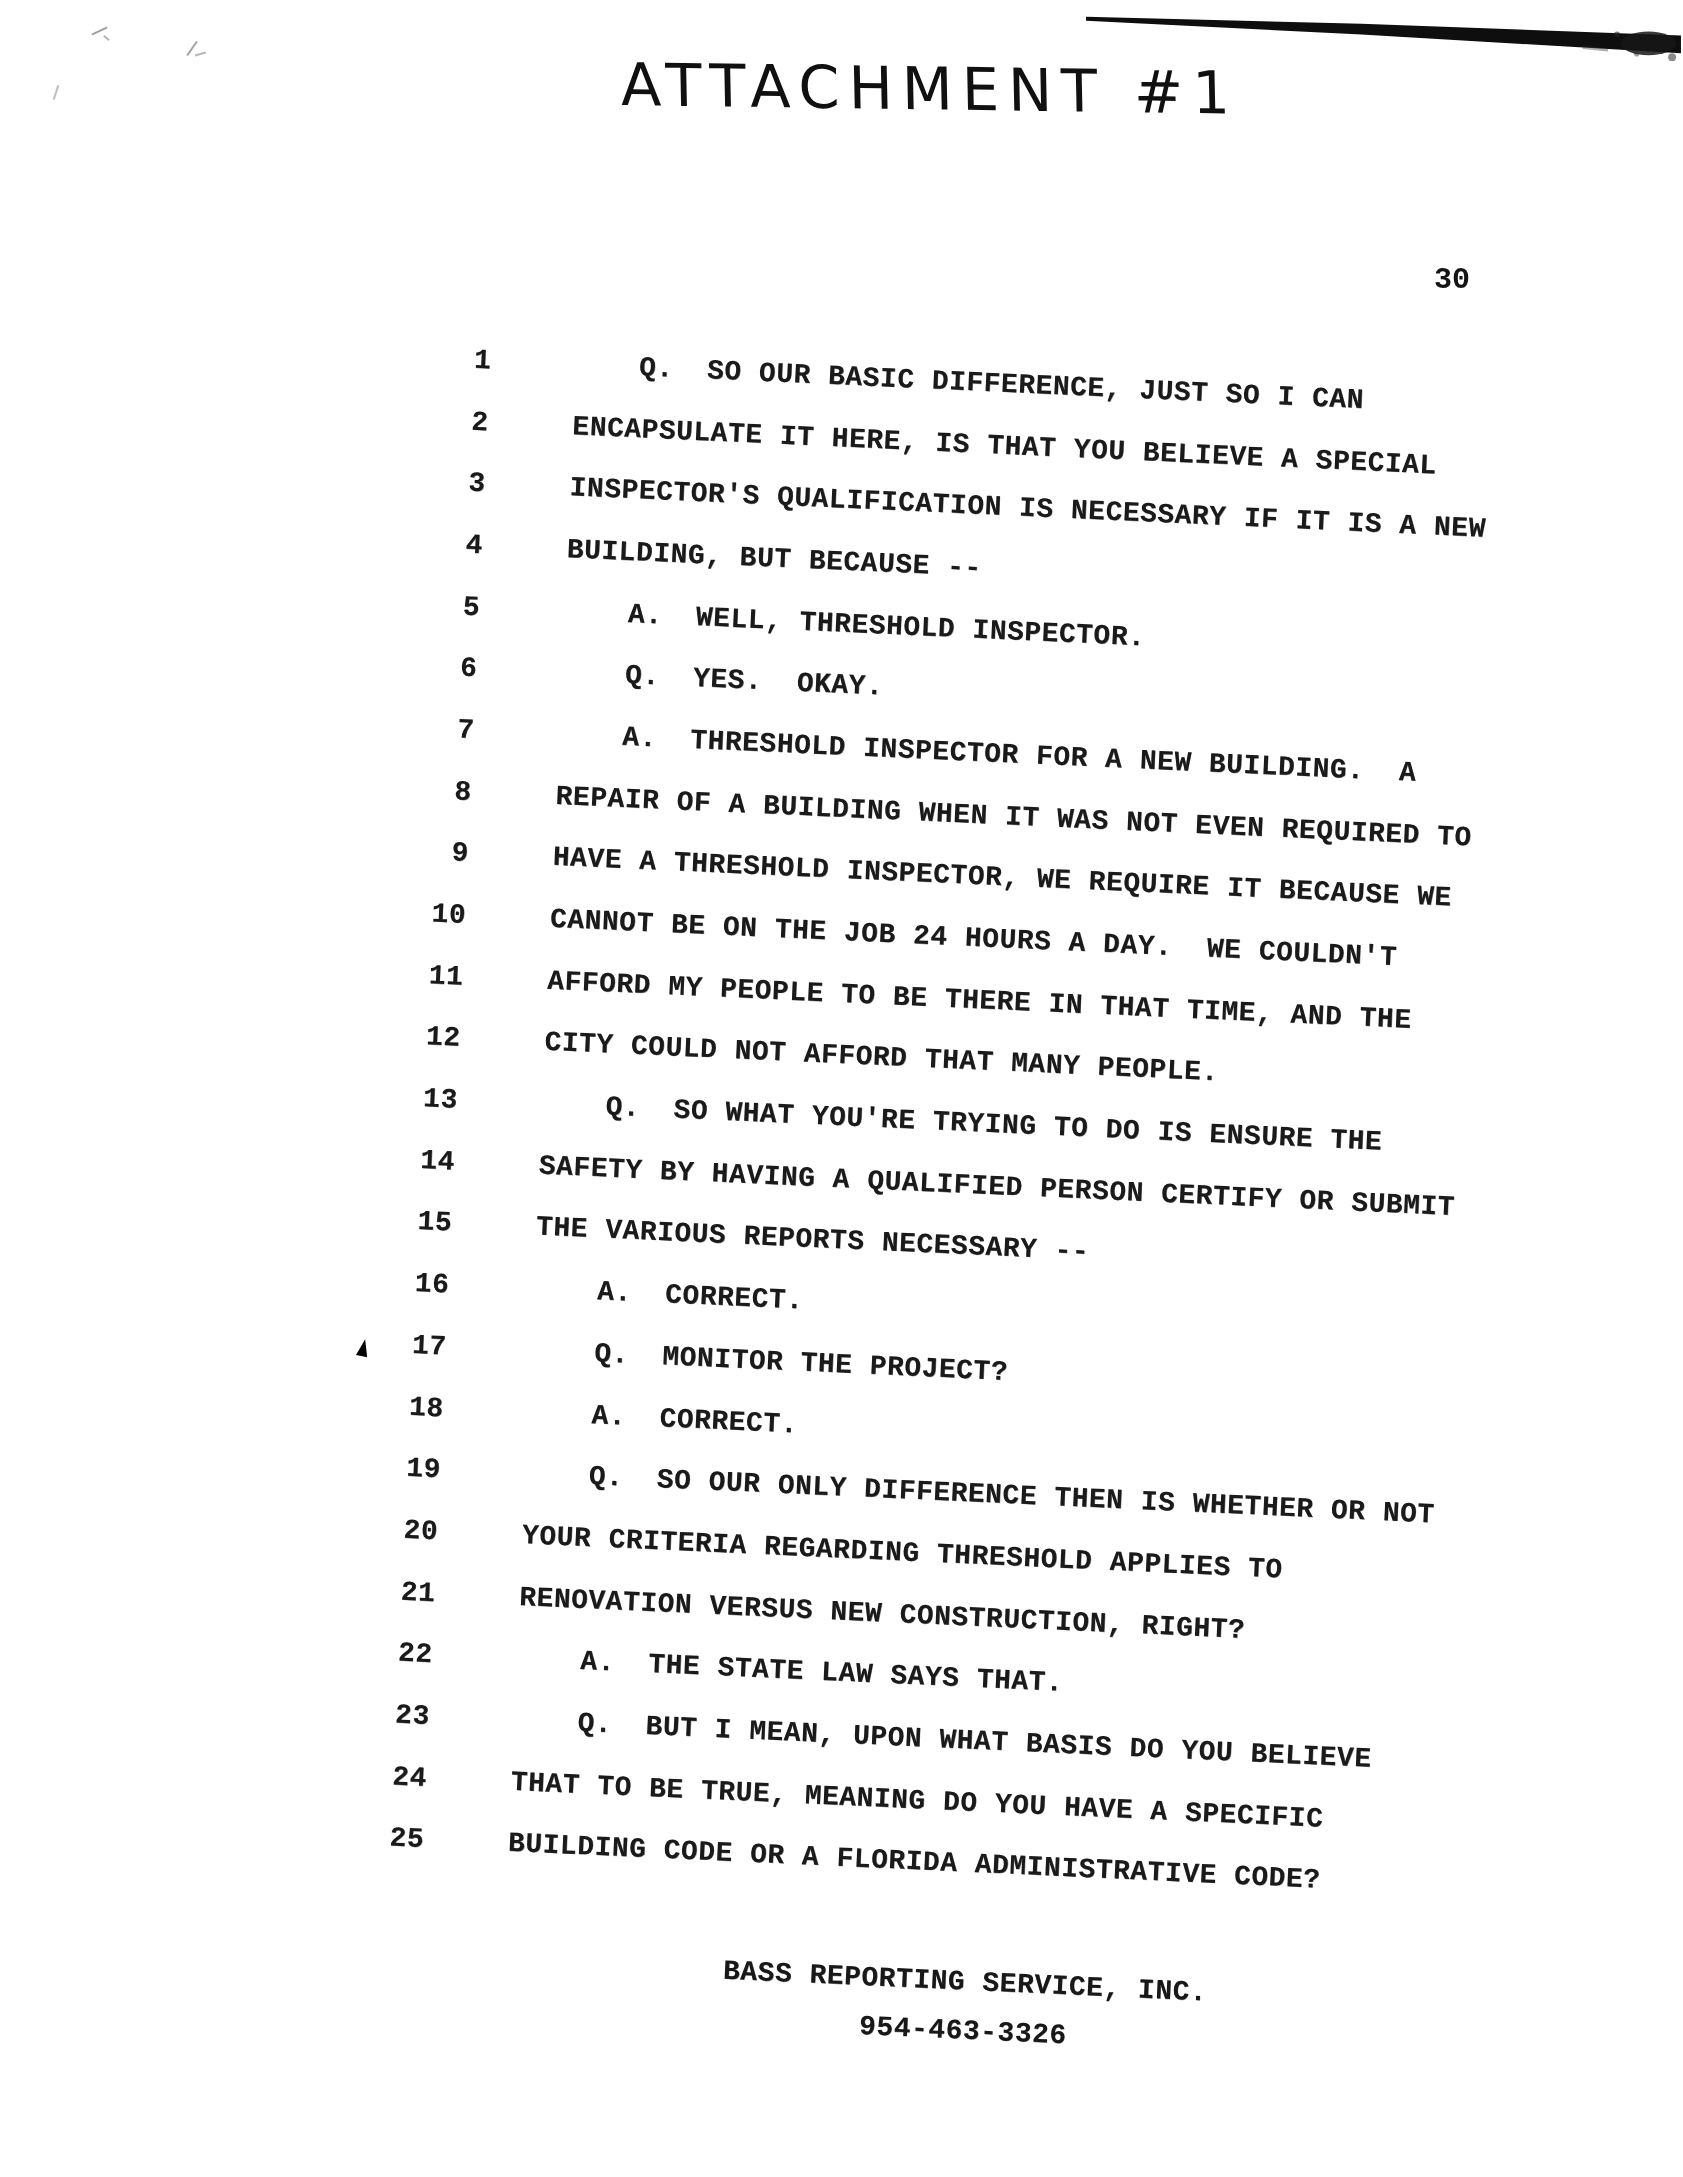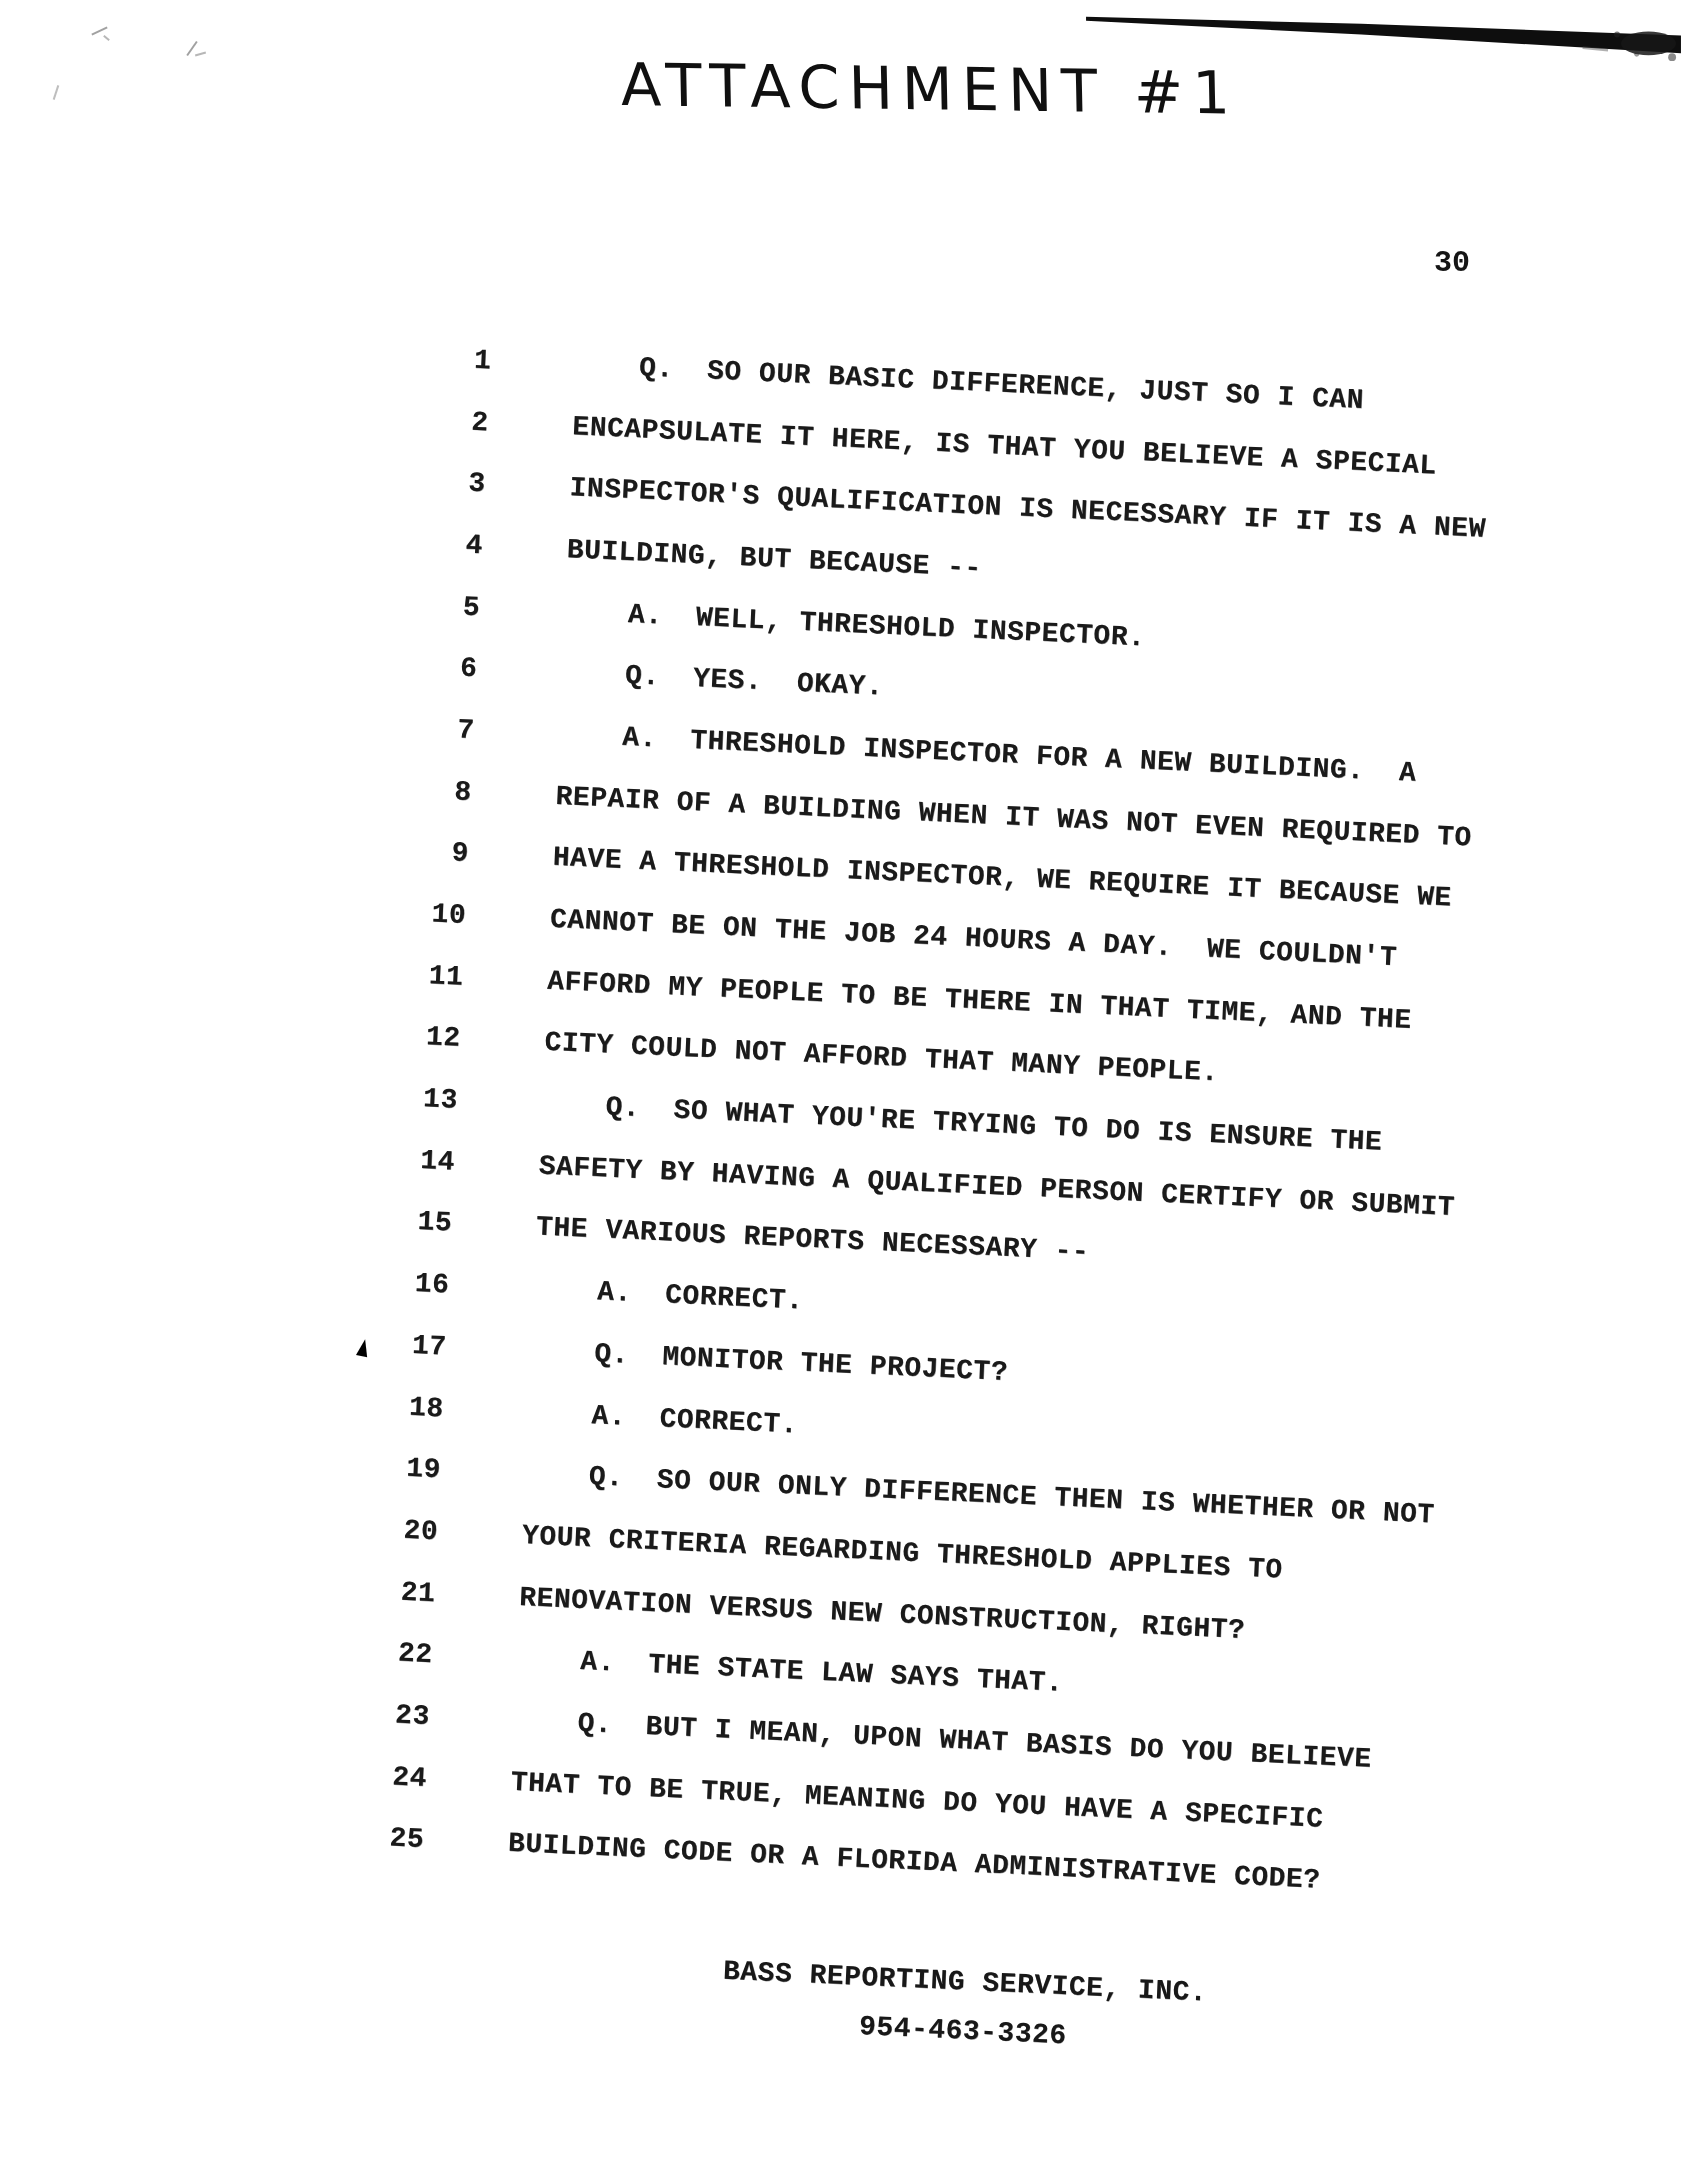--- a/index.html
+++ b/index.html
@@ -9,21 +9,21 @@
   }
   
   .hand-title{
     position:absolute;left:620px;top:50px;
     font-family:"DejaVu Sans",sans-serif;font-size:59px;font-weight:400;
     letter-spacing:9px;color:#101010;white-space:nowrap;
     transform:rotate(0.8deg) skewX(2deg);transform-origin:0 0;
   }
   
   .page-num{
-    position:absolute;left:1434px;top:248px;
+    position:absolute;left:1434px;top:265px;
     font:700 30px/1 "Liberation Mono",monospace;color:#151515;
   }
   
   .transcript{
     position:absolute;left:436px;top:345px;width:1109px;height:1574px;
     transform:rotate(2.6deg);transform-origin:0 0;
     font:700 28px/28px "Liberation Mono",monospace;letter-spacing:0.5px;color:#1a1a1a;
     text-shadow:0.4px 0.4px 0 rgba(25,25,25,.45);
   }
   .trow{position:absolute;left:0;width:1109px;height:61px;}

